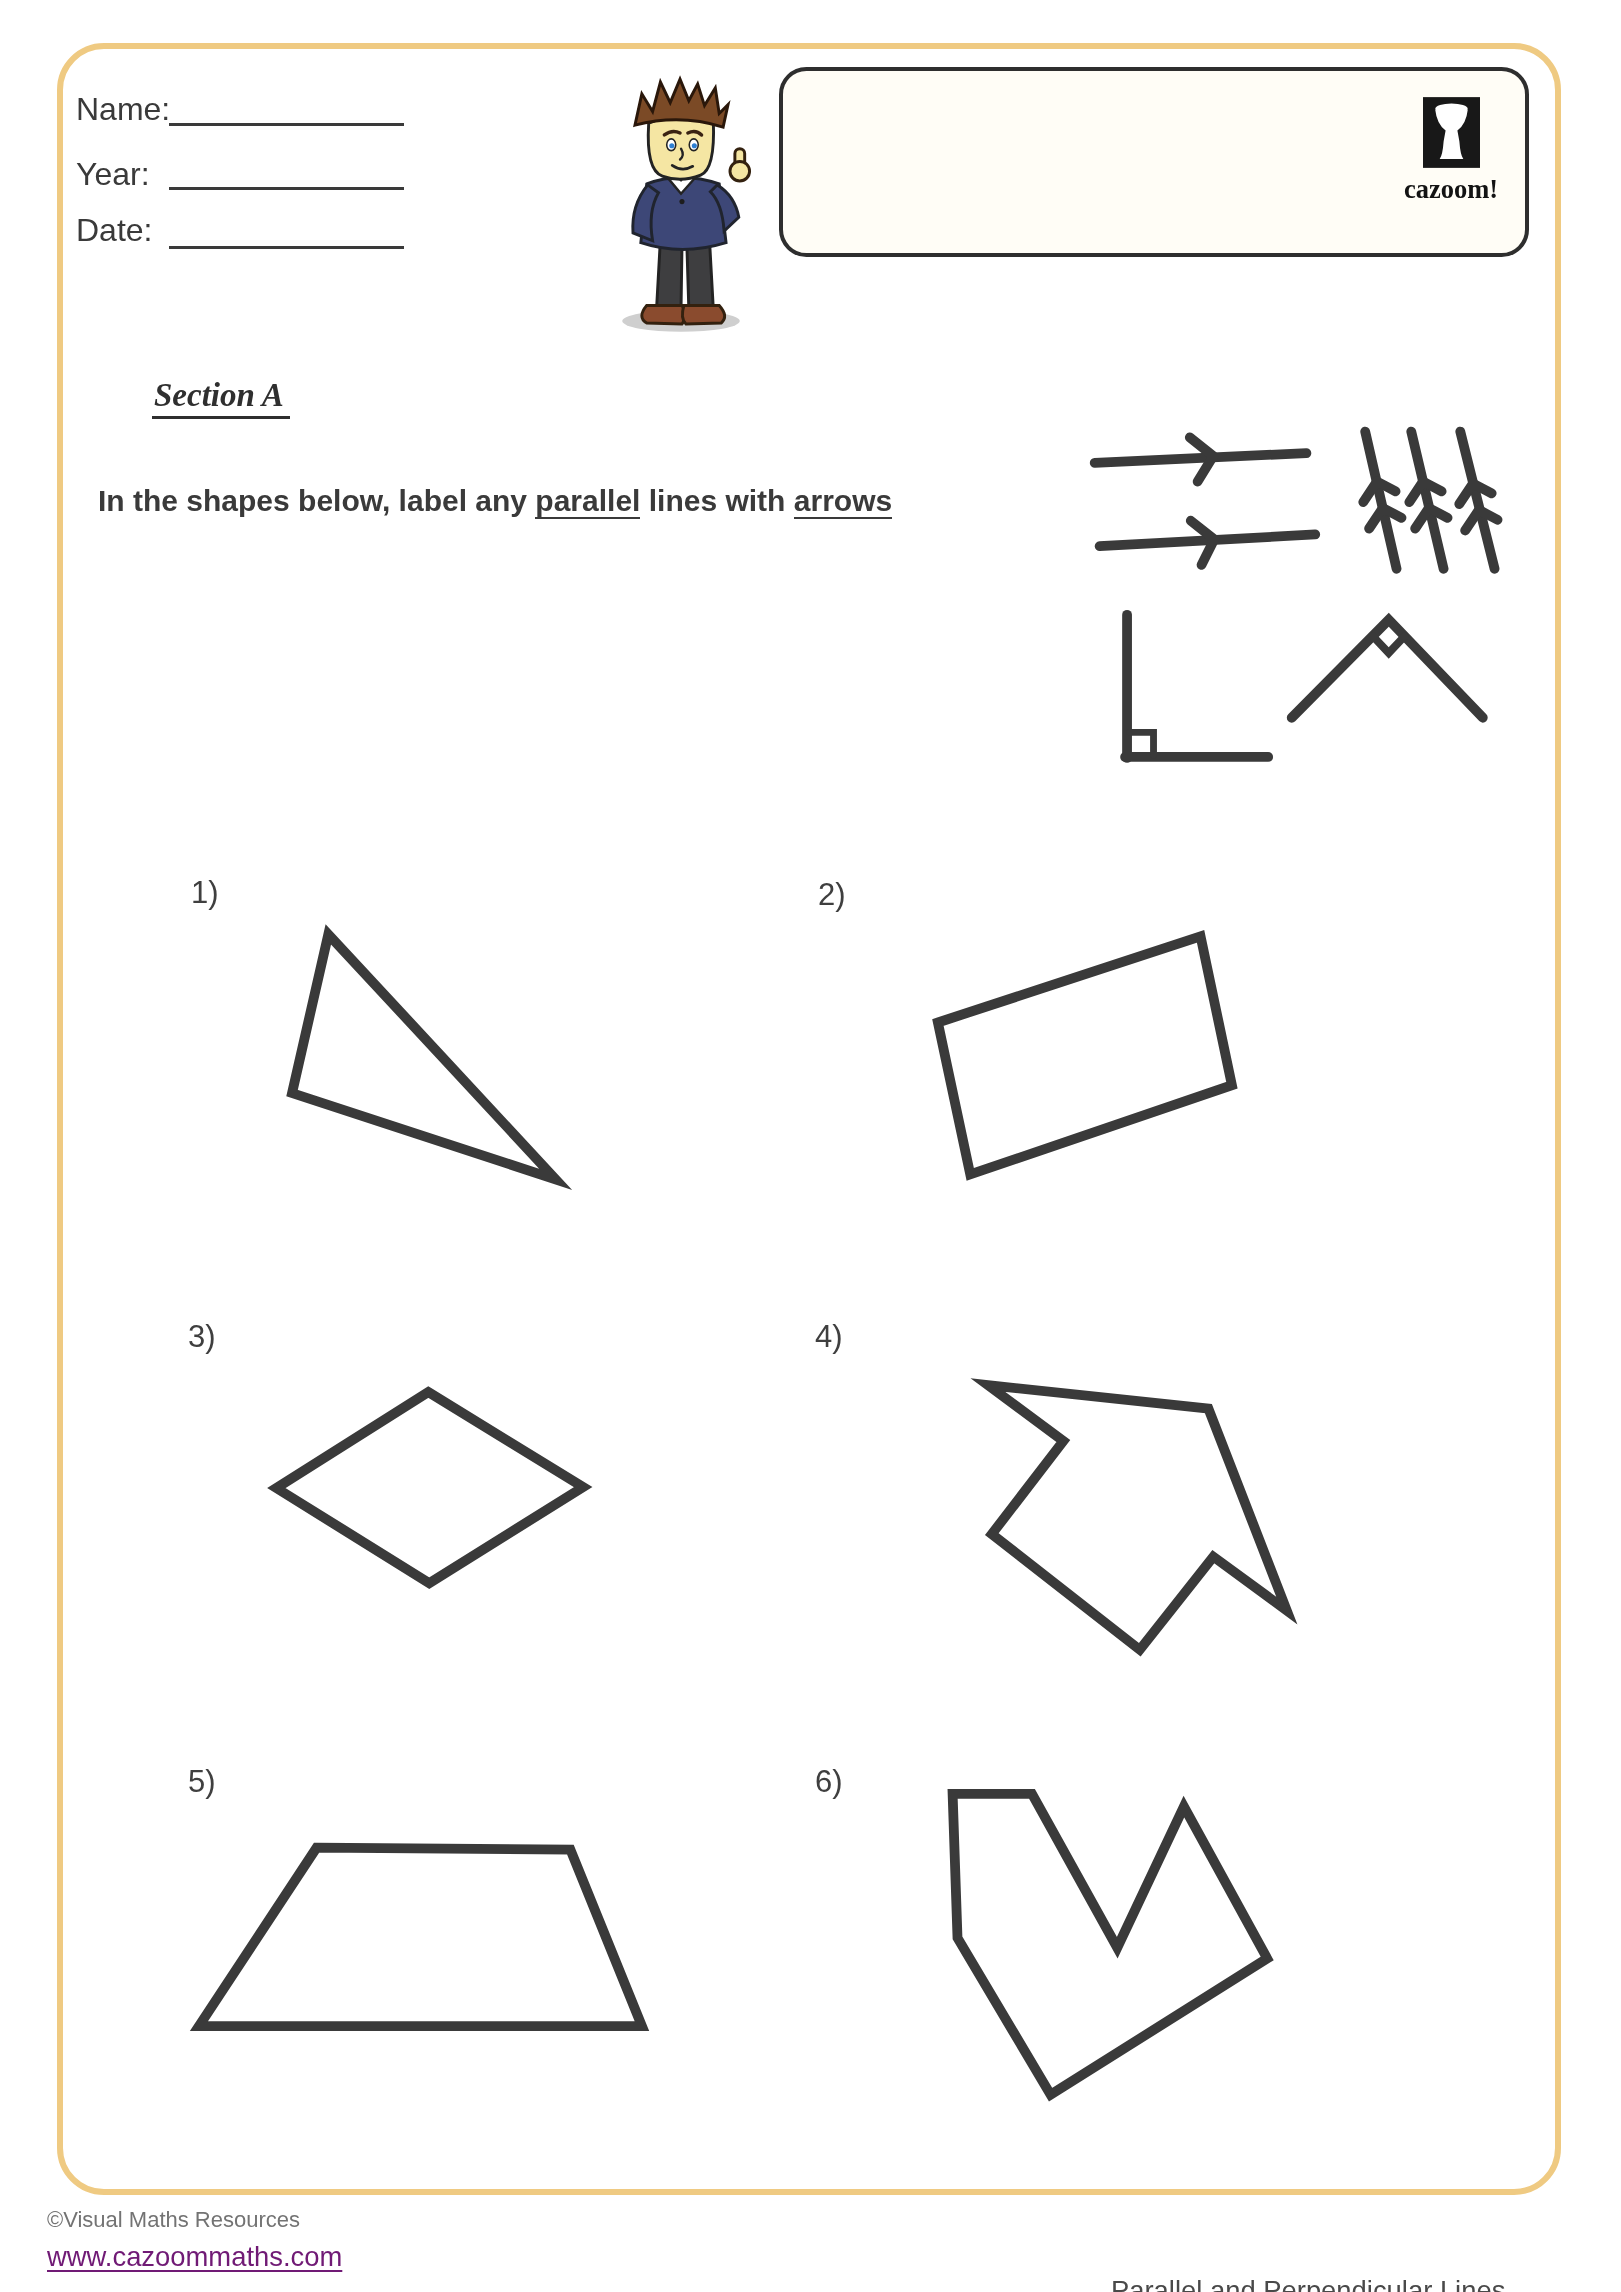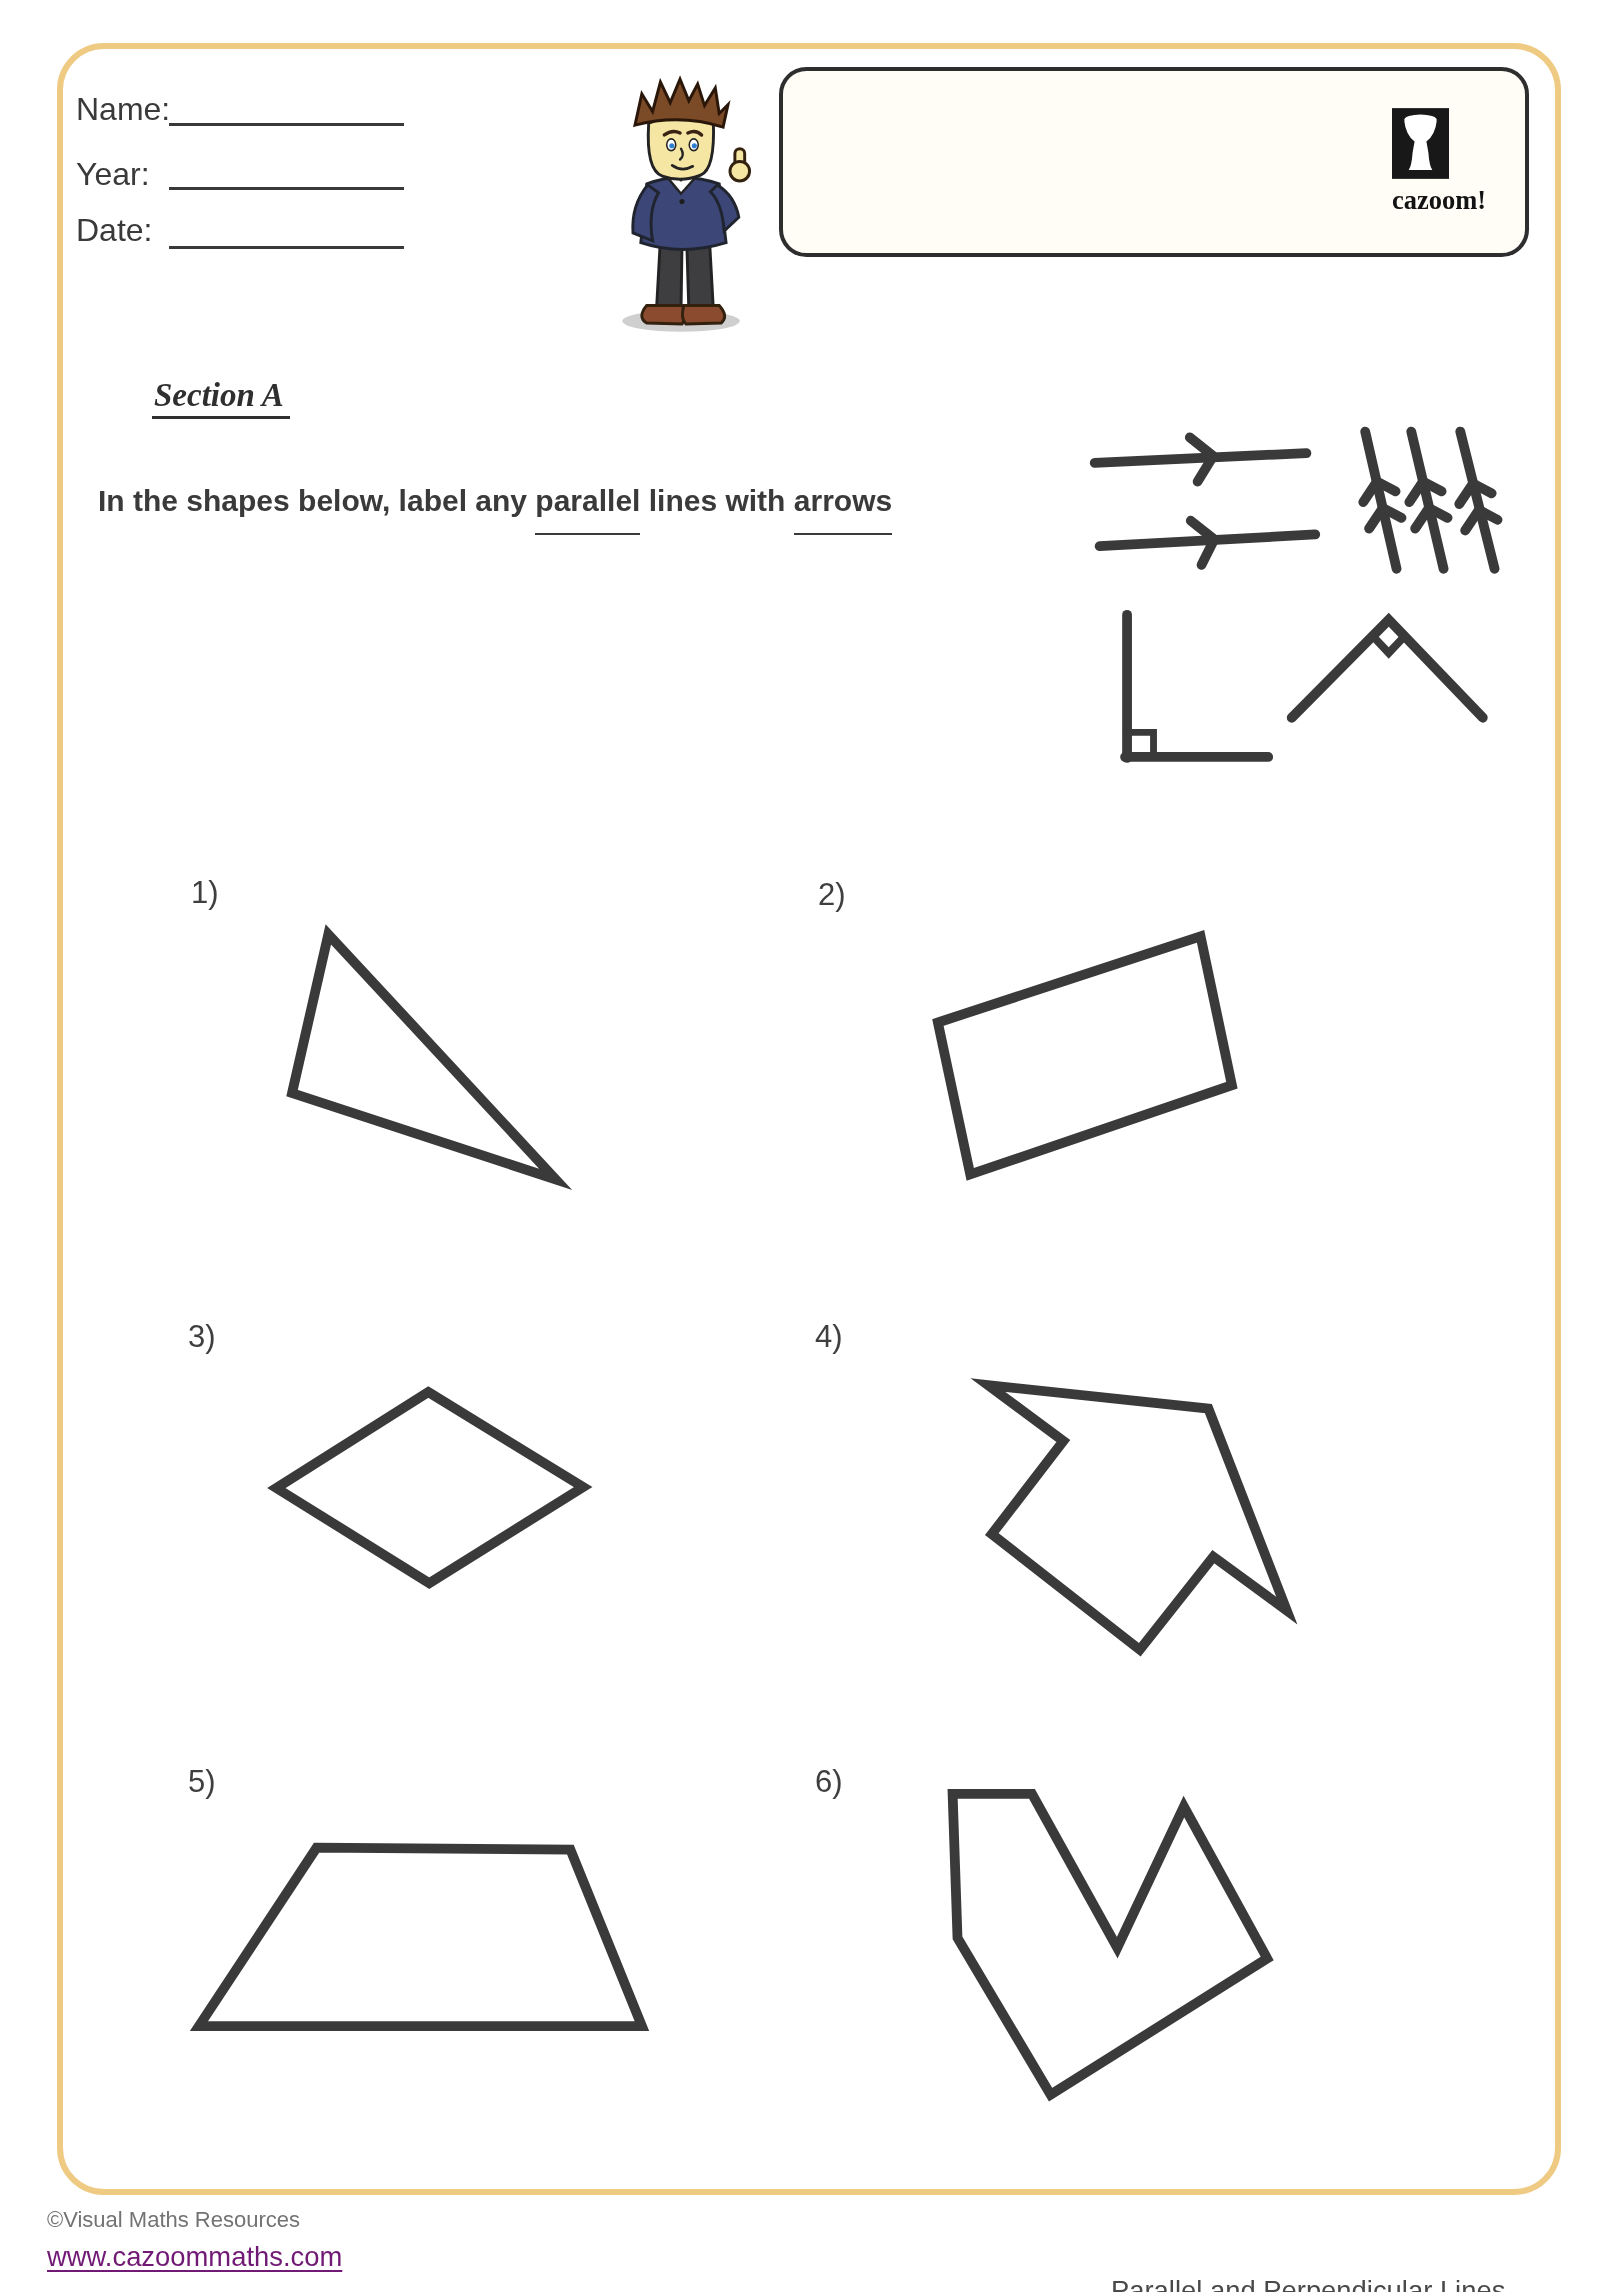--- a/index.html
+++ b/index.html
@@ -21,36 +21,36 @@
   .rule{height:2.9px;background:#3a3a3a;}
   .title-box{
     left:779px;top:67px;width:750px;height:190px;
     border:4.9px solid #2e2e2e;border-radius:27.4px;
     box-sizing:border-box;background:#fffdf6;
   }
   .title-text{
     left:851px;top:84px;width:549px;
     font-size:42px;font-weight:bold;line-height:1.22;color:#363636;
   }
-  .logo-wrap{left:1392px;top:108px;width:118px;text-align:left;}
+  .logo-wrap{left:1392px;top:97px;width:118px;text-align:center;}
   .logo-text{
     font-family:"Liberation Serif", serif;
     font-weight:bold;font-size:26.5px;color:#131313;letter-spacing:0px;
     margin-top:2px;
   }
   .section-heading{
     left:152px;top:377px;
     font-family:"Liberation Serif", serif;
     font-style:italic;font-weight:bold;font-size:33px;color:#2f2f2f;
     border-bottom:3.4px solid #2f2f2f;padding:0 5.9px 2px 2px;text-align:center;
   }
   .instruction{
     font-size:30px;font-weight:bold;color:#3a3a3a;white-space:pre-wrap;
   }
-  .instruction .uword{border-bottom:2.9px solid #3a3a3a;padding-bottom:16px;}
+  .instruction .uword{border-bottom:2.9px solid #3a3a3a;padding-bottom:0;}
   .q-label{font-size:31px;color:#3f3f3f;}
   .overlay-svg{left:0;top:0;width:1621px;height:2293px;pointer-events:none;}
   .footer-copy{left:47px;top:2207px;font-size:22px;color:#737373;}
   .footer-link{
     left:47px;top:2241px;font-size:27.4px;color:#701a75;
     text-decoration:underline;text-underline-offset:3.9px;cursor:pointer;
   }
   .footer-title{left:1111px;top:2239px;font-size:27.4px;color:#494949;margin-top:36px;}
 </style>
 </head>

